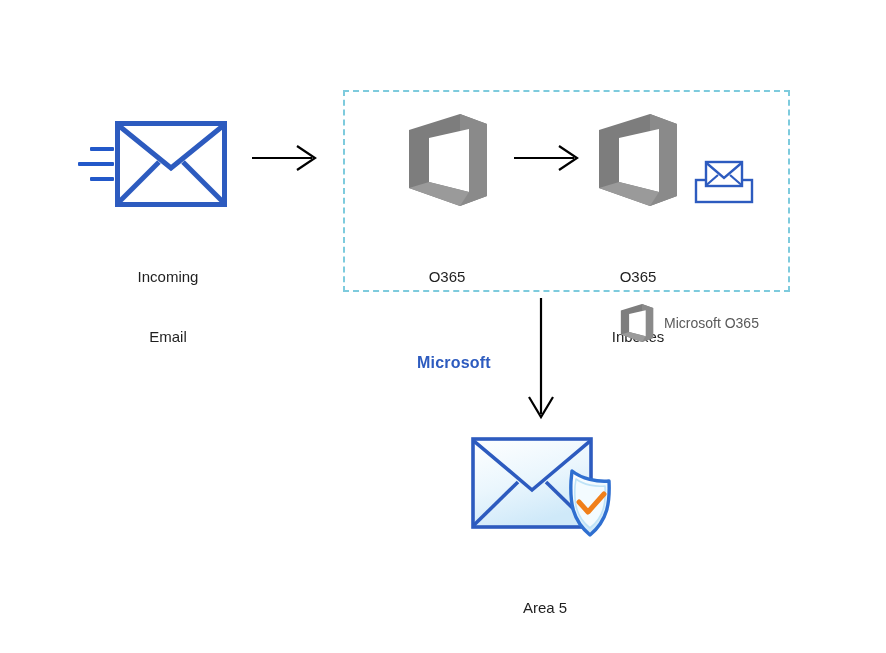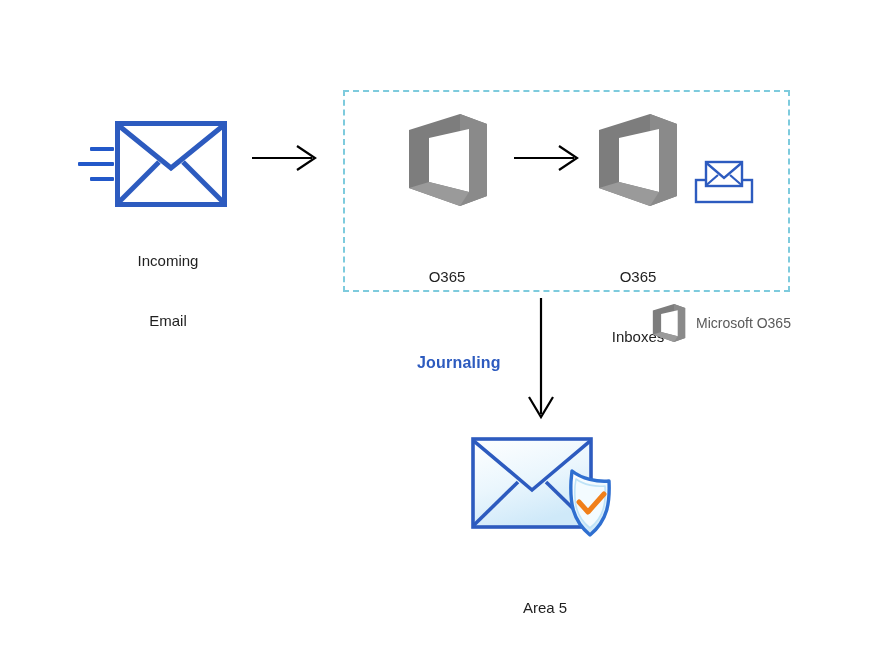--- a/index.html
+++ b/index.html
@@ -78,21 +78,20 @@
     letter-spacing: 0.2px;
   }
 
   .legend {
     position: absolute;
     left: 620px;
     top: 303px;
     display: flex;
     align-items: center;
     gap: 10px;
-    margin-left: 32px;
   }
   .legend-text {
     font-family: "Liberation Sans", sans-serif;
     font-size: 14px;
     color: #5a5a5a;
     white-space: nowrap;
   }
   svg { display: block; overflow: visible; }
 </style>
 </head>
@@ -110,21 +109,21 @@
 
   <div class="node" style="left:115px; top:121px;">
     <svg width="112" height="86" viewBox="0 0 112 86">
       <rect x="2.5" y="2.5" width="107" height="81" fill="#ffffff" stroke="#2d5bbf" stroke-width="5"></rect>
       <path d="M3 4 L56 47 L109 4" fill="none" stroke="#2d5bbf" stroke-width="5"></path>
       <path d="M3 82 L44 41" fill="none" stroke="#2d5bbf" stroke-width="5"></path>
       <path d="M109 82 L68 41" fill="none" stroke="#2d5bbf" stroke-width="5"></path>
     </svg>
   </div>
 
-  <div class="caption" style="left:95px; top:211px; width:146px;">
+  <div class="caption" style="left:95px; top:227px; width:146px;">
     <span class="caption-line">Incoming</span>
     <span class="caption-line">Email</span>
   </div>
 
   <div class="node" style="left:252px; top:143px;">
     <svg width="66" height="30" viewBox="0 0 66 30">
       <line x1="0" y1="15" x2="60" y2="15" stroke="#000000" stroke-width="2.2"></line>
       <polyline points="45,3 63,15 45,27" fill="none" stroke="#000000" stroke-width="2.2"></polyline>
     </svg>
   </div>
@@ -176,21 +175,21 @@
   <div class="legend">
     <svg width="34" height="40" viewBox="0 0 82 96">
       <path d="M2 18 L53 2 L80 12 L80 84 L53 94 L2 76 L2 18 Z" fill="#7d7d7d"></path>
       <path d="M53 2 L80 12 L80 84 L53 94 L53 2 Z" fill="#8a8a8a"></path>
       <path d="M22 26 L62 17 L62 80 L22 70 L22 26 Z" fill="#ffffff"></path>
       <path d="M2 76 L22 70 L62 80 L53 94 L2 76 Z" fill="#9a9a9a"></path>
     </svg>
     <span class="legend-text">Microsoft O365</span>
   </div>
 
-  <div class="journaling-label">Journaling</div>
+  <div class="journaling-label">Microsoft</div>
 
   <div class="node" style="left:524px; top:298px;">
     <svg width="36" height="124" viewBox="0 0 36 124">
       <line x1="17" y1="0" x2="17" y2="116" stroke="#000000" stroke-width="2.2"></line>
       <polyline points="5,99 17,119 29,99" fill="none" stroke="#000000" stroke-width="2.2"></polyline>
     </svg>
   </div>
 
   <div class="node" style="left:470px; top:432px;">
     <svg width="160" height="112" viewBox="0 0 160 112">

